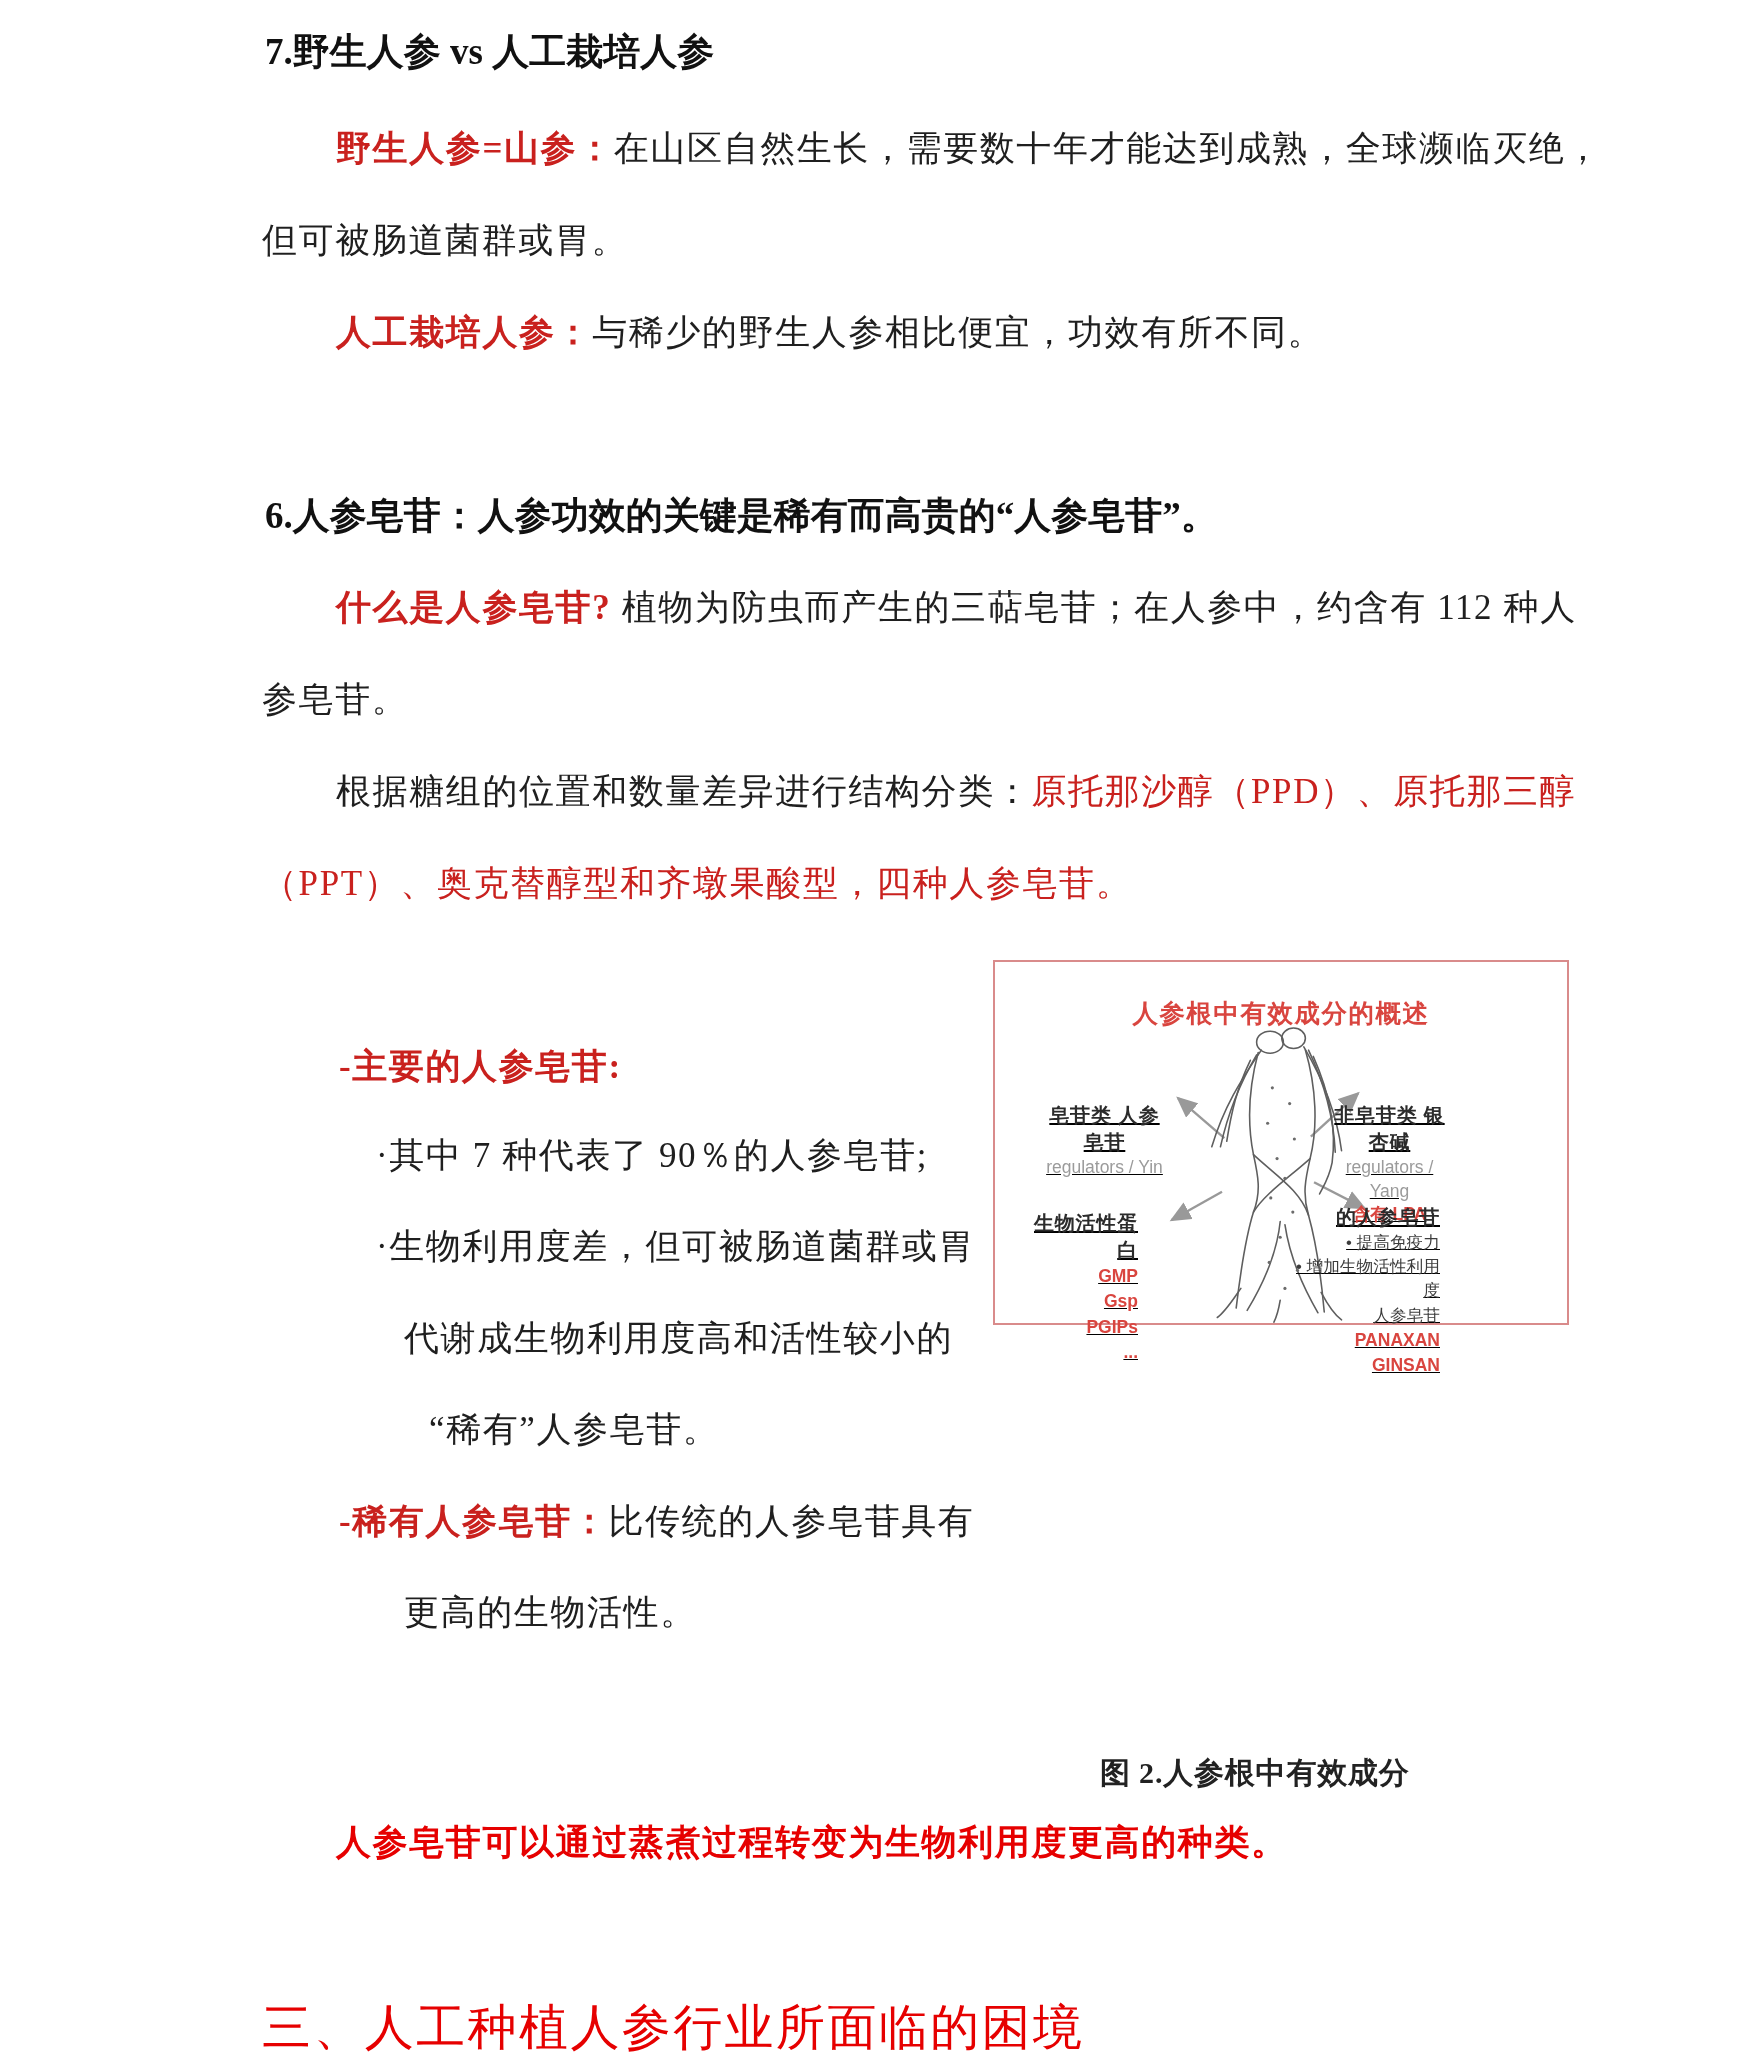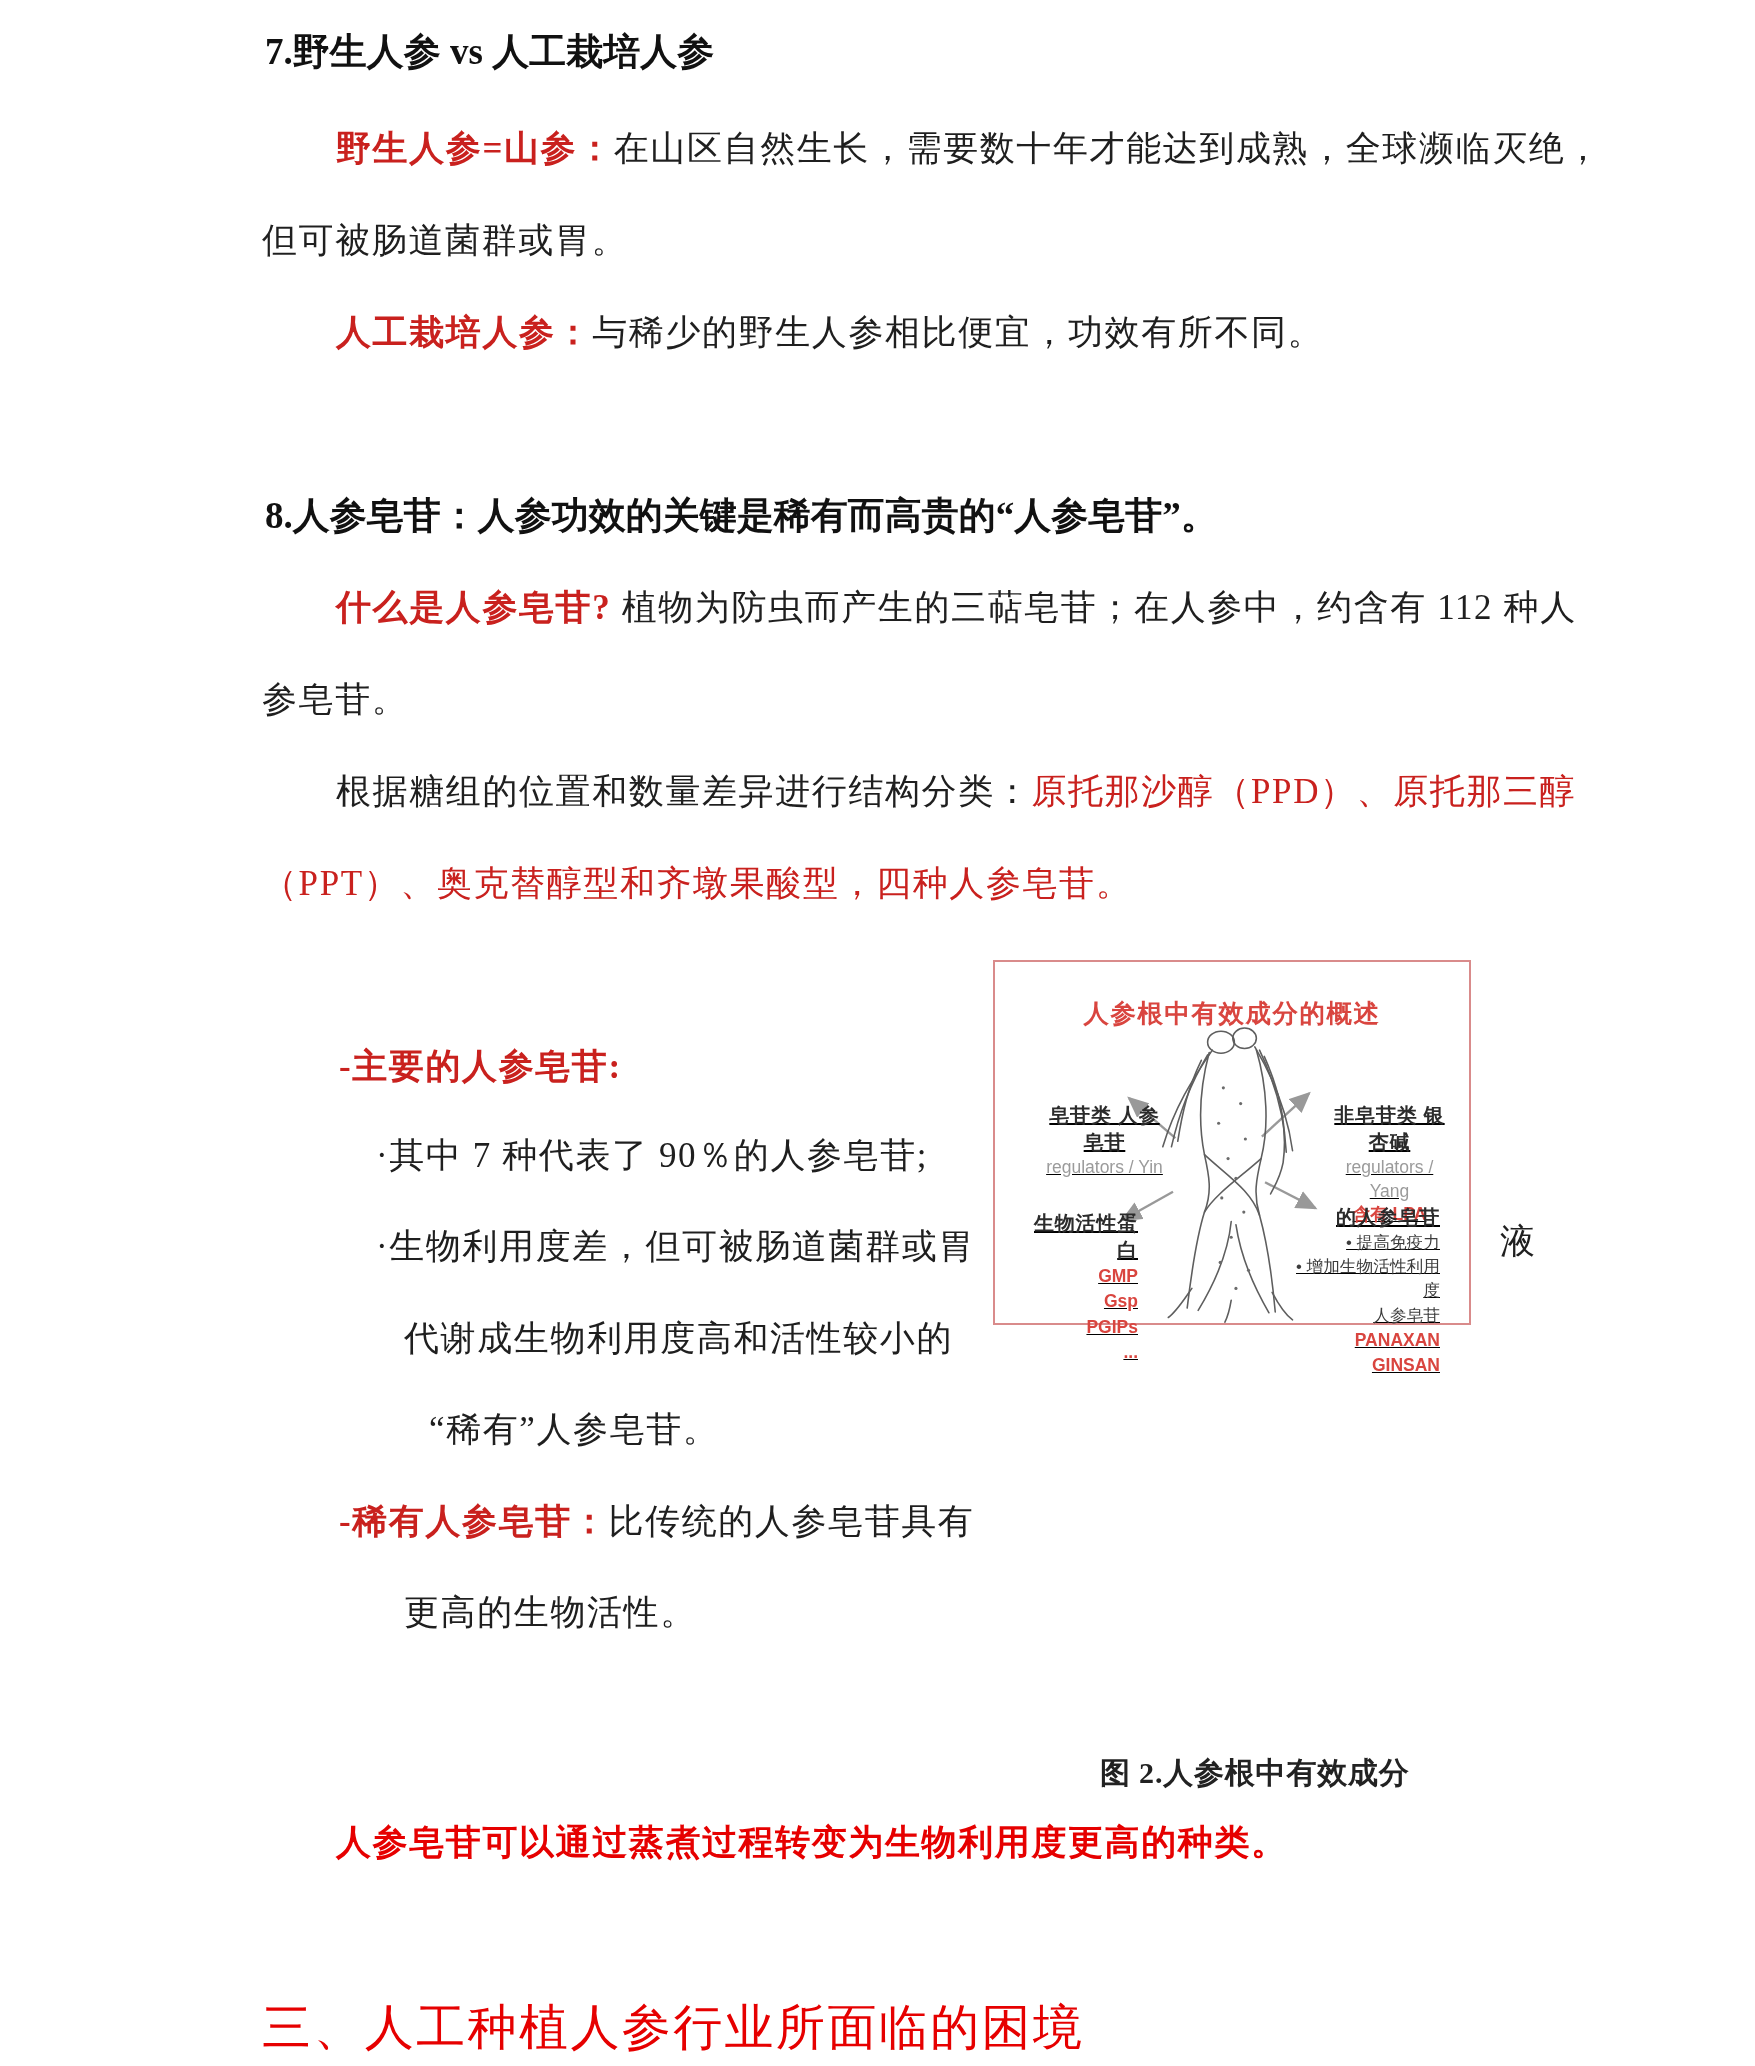--- a/index.html
+++ b/index.html
@@ -8,21 +8,21 @@
   .t{position:absolute;white-space:nowrap;line-height:1;}
   .body44{font-size:35px;letter-spacing:1.6px;color:#1f1f1f;}
   .h46{font-size:37px;font-weight:700;color:#111;}
   .red{color:#c9211e;}
   .redb{color:#c9211e;font-weight:700;}
   .brightred{color:#e60000;font-weight:700;}
   .caption{font-size:30px;letter-spacing:0.8px;color:#222;font-weight:600;}
   .h50red{font-size:49px;font-weight:400;color:#e60000;letter-spacing:2.4px;}
 
   
-  .fig{position:absolute;left:993px;top:960px;width:478px;height:365px;
+  .fig{position:absolute;left:993px;top:960px;width:576px;height:365px;
        border:2.4px solid #d98b8b;background:#fff;box-sizing:border-box;
        font-family:"Liberation Sans",sans-serif;}
   .figsvg{position:absolute;left:0;top:0;width:100%;height:100%;}
   .fig-title{position:absolute;left:0;right:0;top:35px;text-align:center;
              color:#d9453f;font-size:25.4px;font-weight:600;letter-spacing:1.6px;}
   .flabel{position:absolute;line-height:1.35;text-decoration:underline;}
   .fbold{font-size:20px;font-weight:700;color:#2b2b2b;letter-spacing:0.8px;}
   .fgray{font-size:17.5px;color:#9b9b9b;}
   .fred{font-size:17.5px;color:#d9453f;font-weight:700;}
   .fitem{font-size:17.5px;color:#d9453f;font-weight:700;line-height:1.45;}
@@ -41,21 +41,21 @@
 
   <div class="t body44" style="left:336px;top:131px;">
     <span class="redb">野生人参=山参：</span><span>在山区自然生长，需要数十年才能达到成熟，全球濒临灭绝，</span>
   </div>
   <div class="t body44" style="left:262px;top:223px;">但可被肠道菌群或胃。</div>
 
   <div class="t body44" style="left:336px;top:315px;">
     <span class="redb">人工栽培人参：</span><span>与稀少的野生人参相比便宜，功效有所不同。</span>
   </div>
 
-  <div class="t h46" style="left:265px;top:497px;">8.人参皂苷：人参功效的关键是稀有而高贵的“人参皂苷”。</div>
+  <div class="t h46" style="left:265px;top:497px;">6.人参皂苷：人参功效的关键是稀有而高贵的“人参皂苷”。</div>
 
   <div class="t body44" style="left:336px;top:590px;">
     <span class="redb">什么是人参皂苷?</span> <span>植物为防虫而产生的三萜皂苷；在人参中，约含有 112 种人</span>
   </div>
   <div class="t body44" style="left:262px;top:682px;">参皂苷。</div>
 
   <div class="t body44" style="left:336px;top:774px;">
     <span>根据糖组的位置和数量差异进行结构分类：</span><span class="red">原托那沙醇（PPD）、原托那三醇</span>
   </div>
   <div class="t body44 red" style="left:262px;top:866px;">（PPT）、奥克替醇型和齐墩果酸型，四种人参皂苷。</div>

